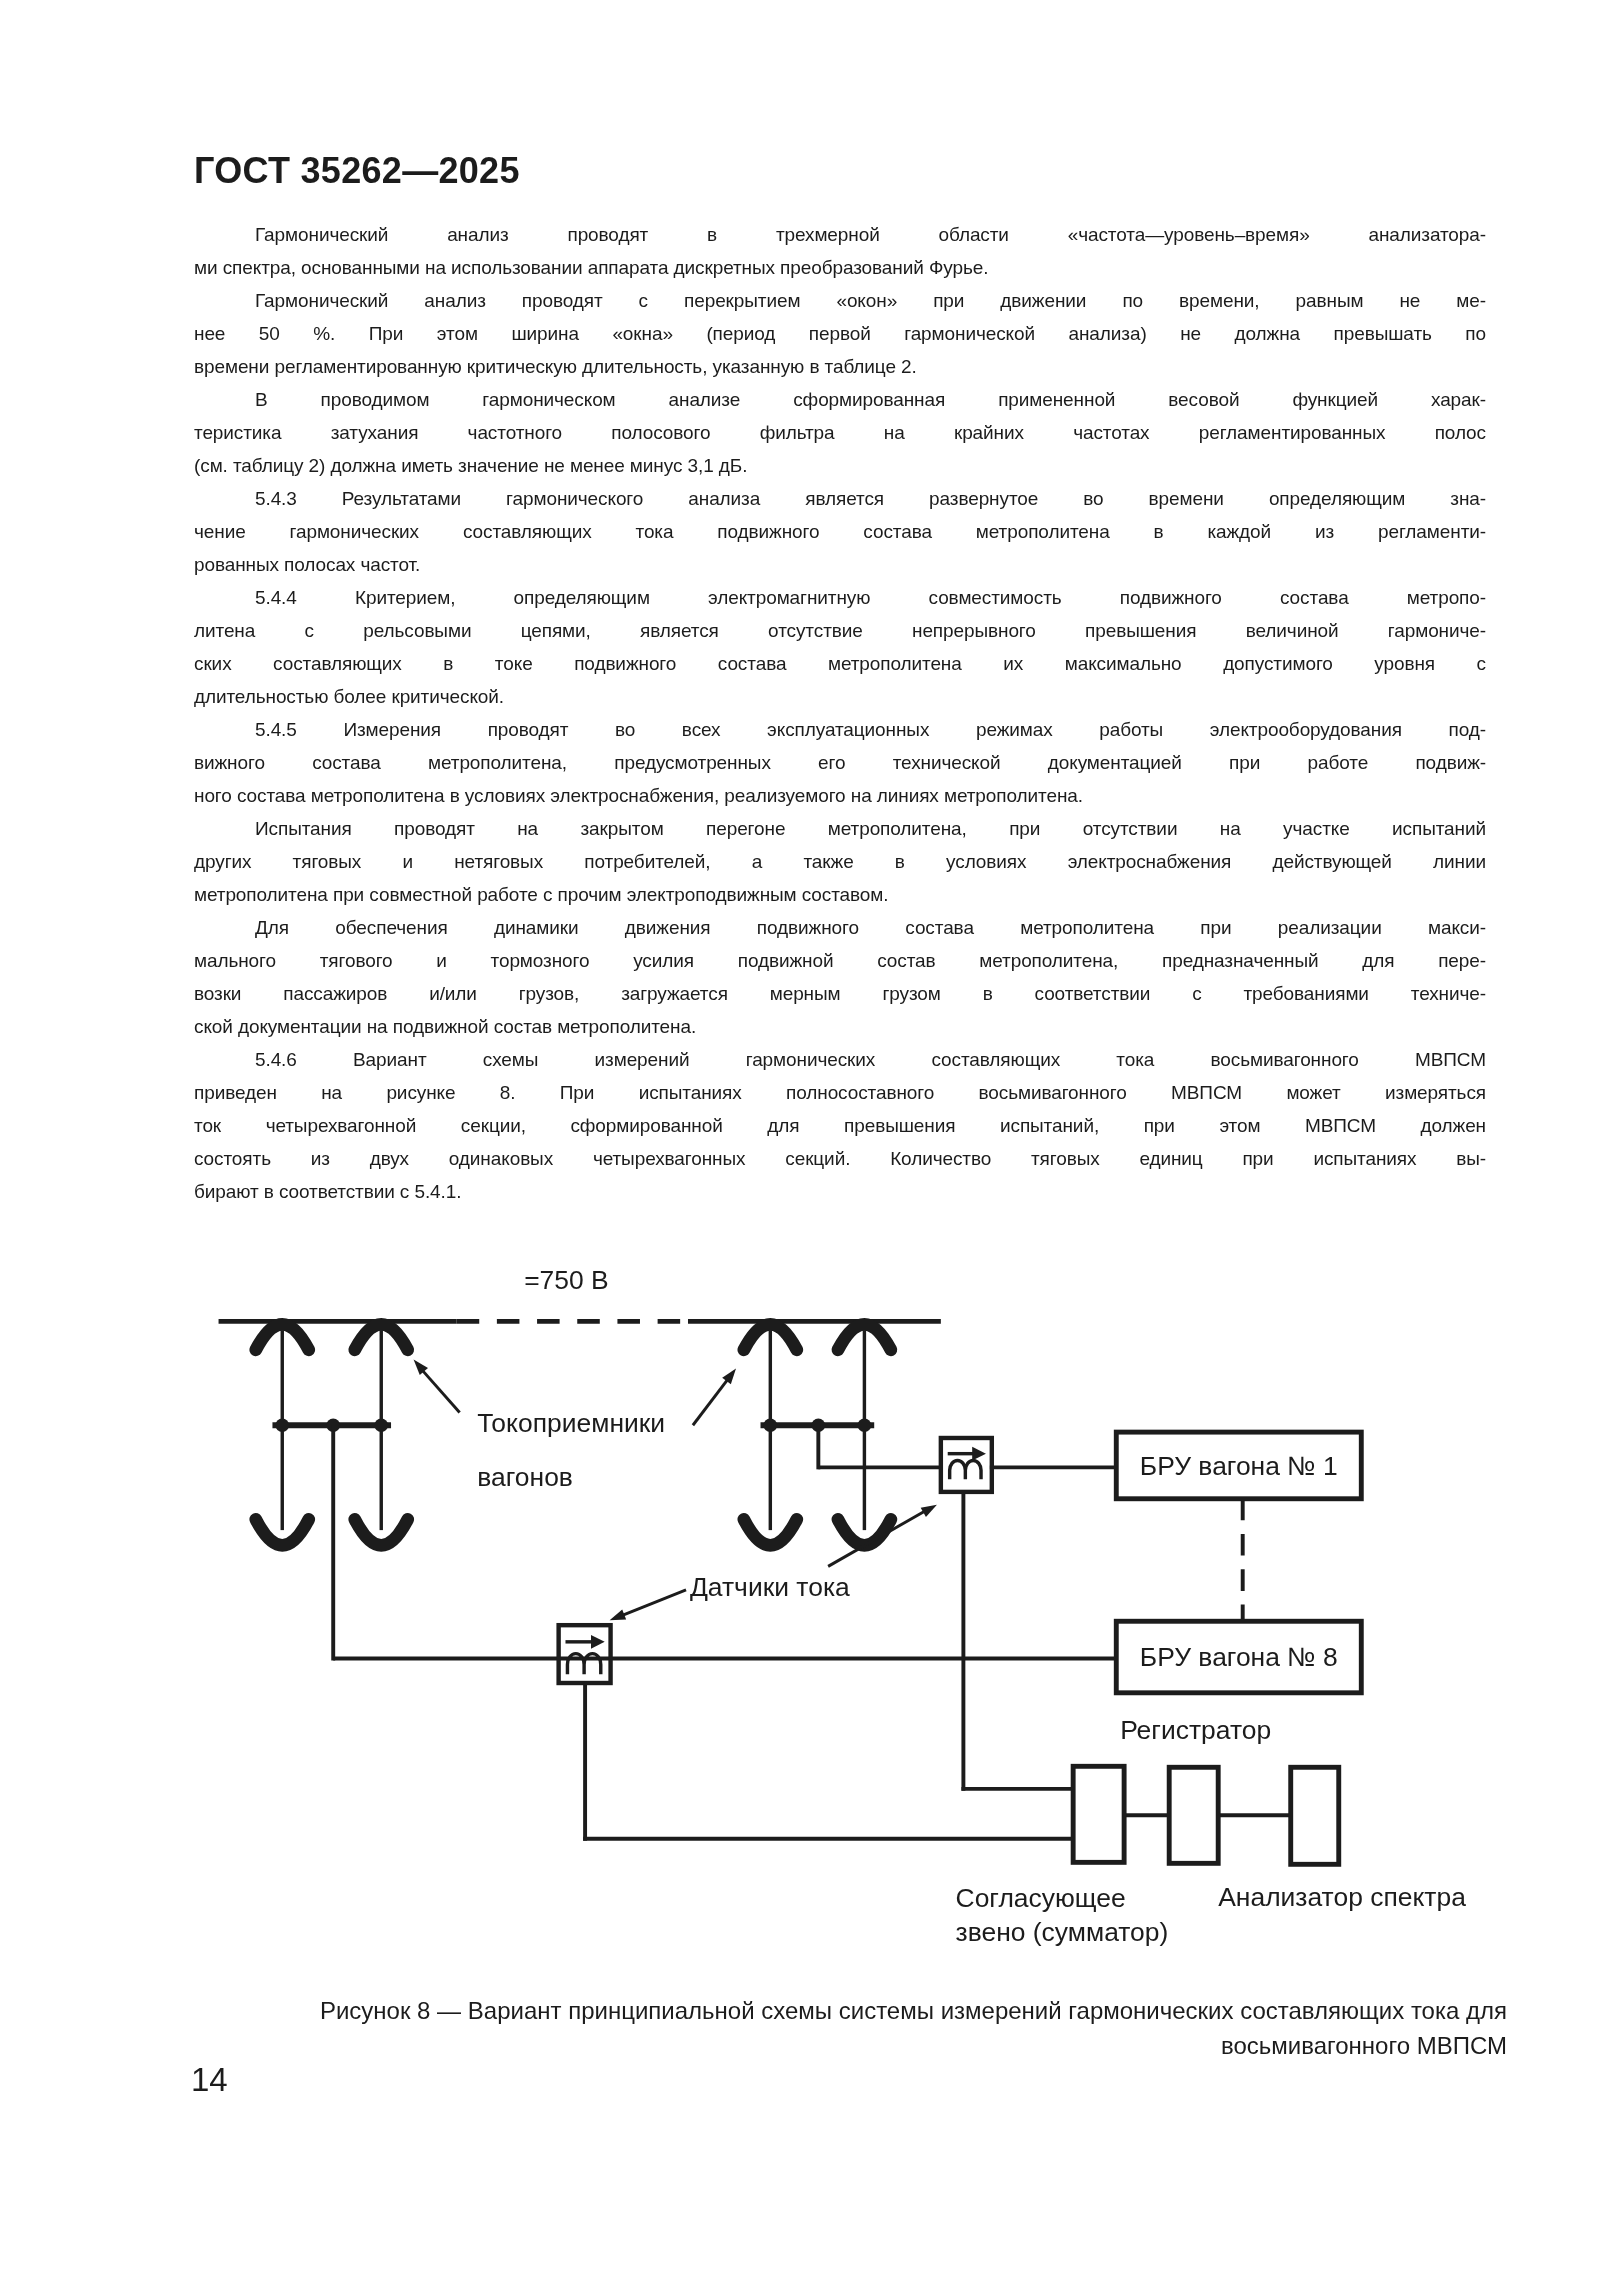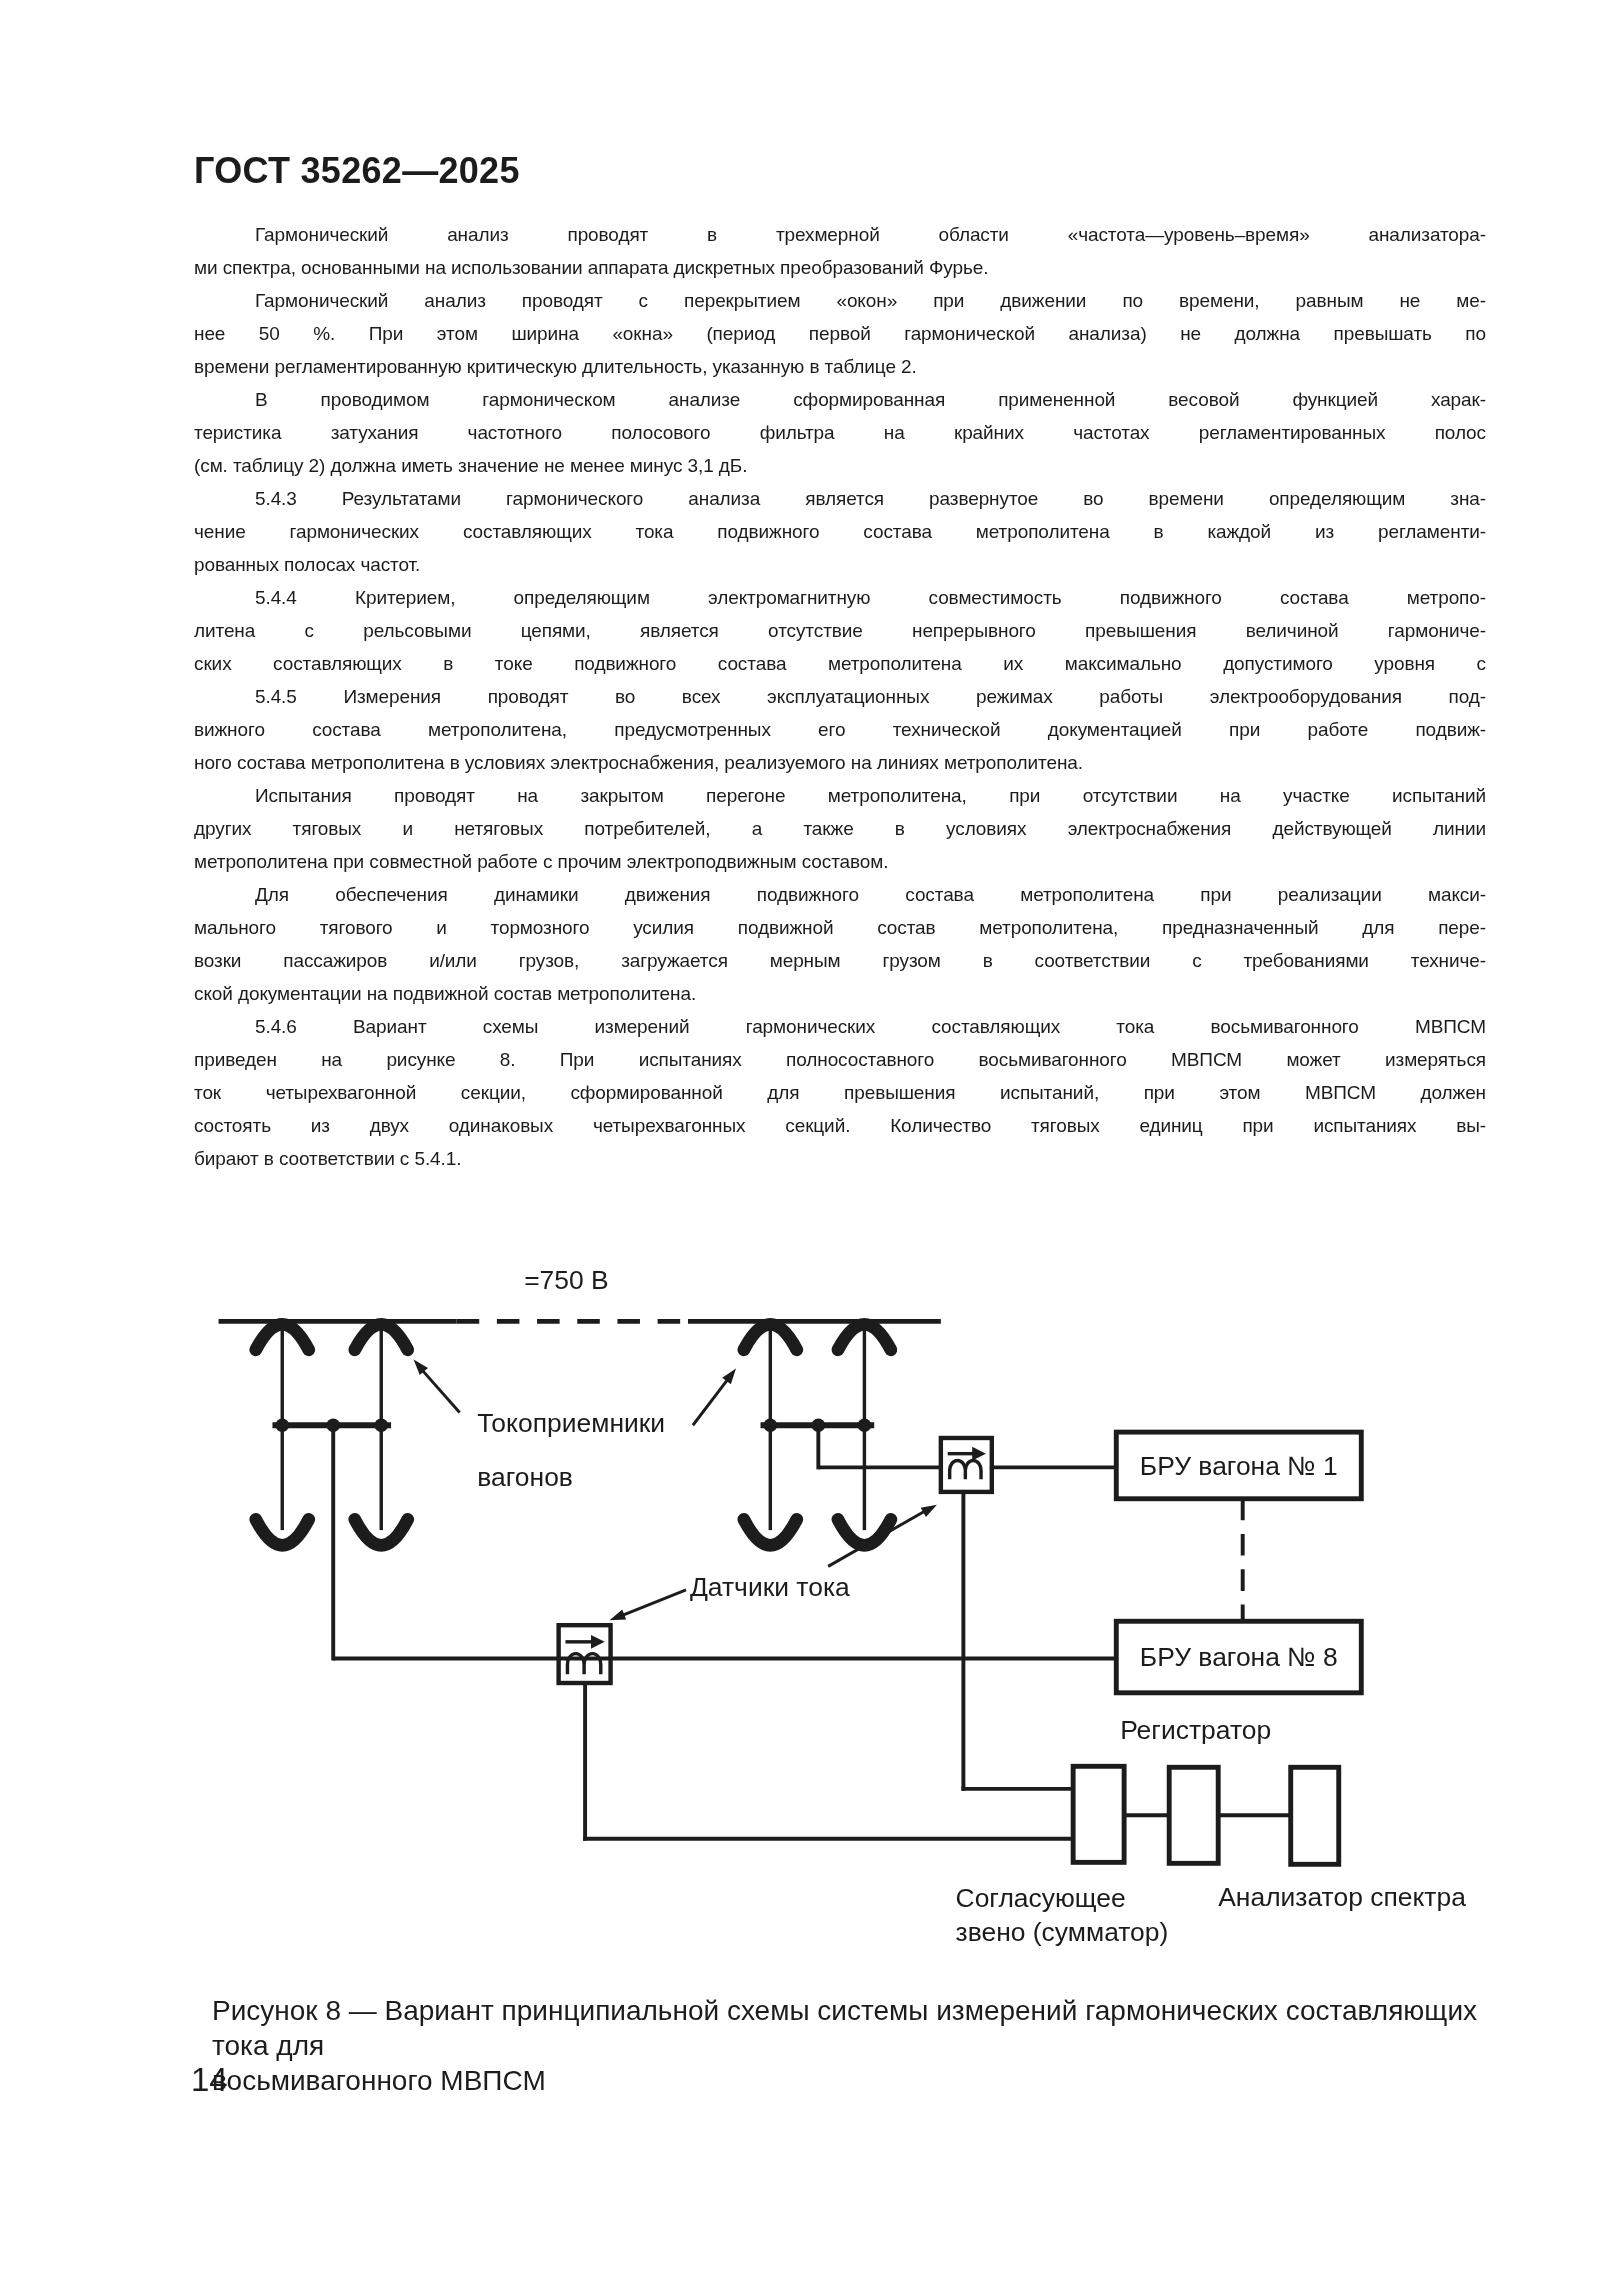--- a/index.html
+++ b/index.html
@@ -23,22 +23,22 @@
   .body-text .line{text-align:justify;text-align-last:justify;}
   .body-text .line.last{text-align-last:left;}
   .body-text .line.first{text-indent:61px;}
   .figure-area{position:absolute;left:0;top:1237px;width:1601px;height:745px;}
   .figure-area svg{display:block;}
   .figure-area text{
     font-family:"Liberation Sans","DejaVu Sans",sans-serif;
     font-size:27px;fill:#1c1c1c;
   }
   .fig-caption{
-    position:absolute;left:212px;top:1993px;width:1323px;
-    font-size:28px;line-height:35px;text-align:left;
+    position:absolute;left:184px;top:1993px;width:1323px;
+    font-size:24px;line-height:35px;text-align:right;
   }
   .page-number{
     position:absolute;left:191px;top:2061px;
     font-size:33px;
   }
   .stroke{stroke:#1c1c1c;fill:none;}
 </style>
 </head>
 <body>
 
@@ -54,20 +54,21 @@
       <div class="line last">времени регламентированную критическую длительность, указанную в таблице 2.</div>
       <div class="line first">В проводимом гармоническом анализе сформированная примененной весовой функцией харак-</div>
       <div class="line">теристика затухания частотного полосового фильтра на крайних частотах регламентированных полос</div>
       <div class="line last">(см. таблицу 2) должна иметь значение не менее минус 3,1 дБ.</div>
       <div class="line first">5.4.3 Результатами гармонического анализа является развернутое во времени определяющим зна-</div>
       <div class="line">чение гармонических составляющих тока подвижного состава метрополитена в каждой из регламенти-</div>
       <div class="line last">рованных полосах частот.</div>
       <div class="line first">5.4.4 Критерием, определяющим электромагнитную совместимость подвижного состава метропо-</div>
       <div class="line">литена с рельсовыми цепями, является отсутствие непрерывного превышения величиной гармониче-</div>
       <div class="line">ских составляющих в токе подвижного состава метрополитена их максимально допустимого уровня с</div>
+      <div class="line last">длительностью более критической.</div>
       <div class="line first">5.4.5 Измерения проводят во всех эксплуатационных режимах работы электрооборудования под-</div>
       <div class="line">вижного состава метрополитена, предусмотренных его технической документацией при работе подвиж-</div>
       <div class="line last">ного состава метрополитена в условиях электроснабжения, реализуемого на линиях метрополитена.</div>
       <div class="line first">Испытания проводят на закрытом перегоне метрополитена, при отсутствии на участке испытаний</div>
       <div class="line">других тяговых и нетяговых потребителей, а также в условиях электроснабжения действующей линии</div>
       <div class="line last">метрополитена при совместной работе с прочим электроподвижным составом.</div>
       <div class="line first">Для обеспечения динамики движения подвижного состава метрополитена при реализации макси-</div>
       <div class="line">мального тягового и тормозного усилия подвижной состав метрополитена, предназначенный для пере-</div>
       <div class="line">возки пассажиров и/или грузов, загружается мерным грузом в соответствии с требованиями техниче-</div>
       <div class="line last">ской документации на подвижной состав метрополитена.</div>

